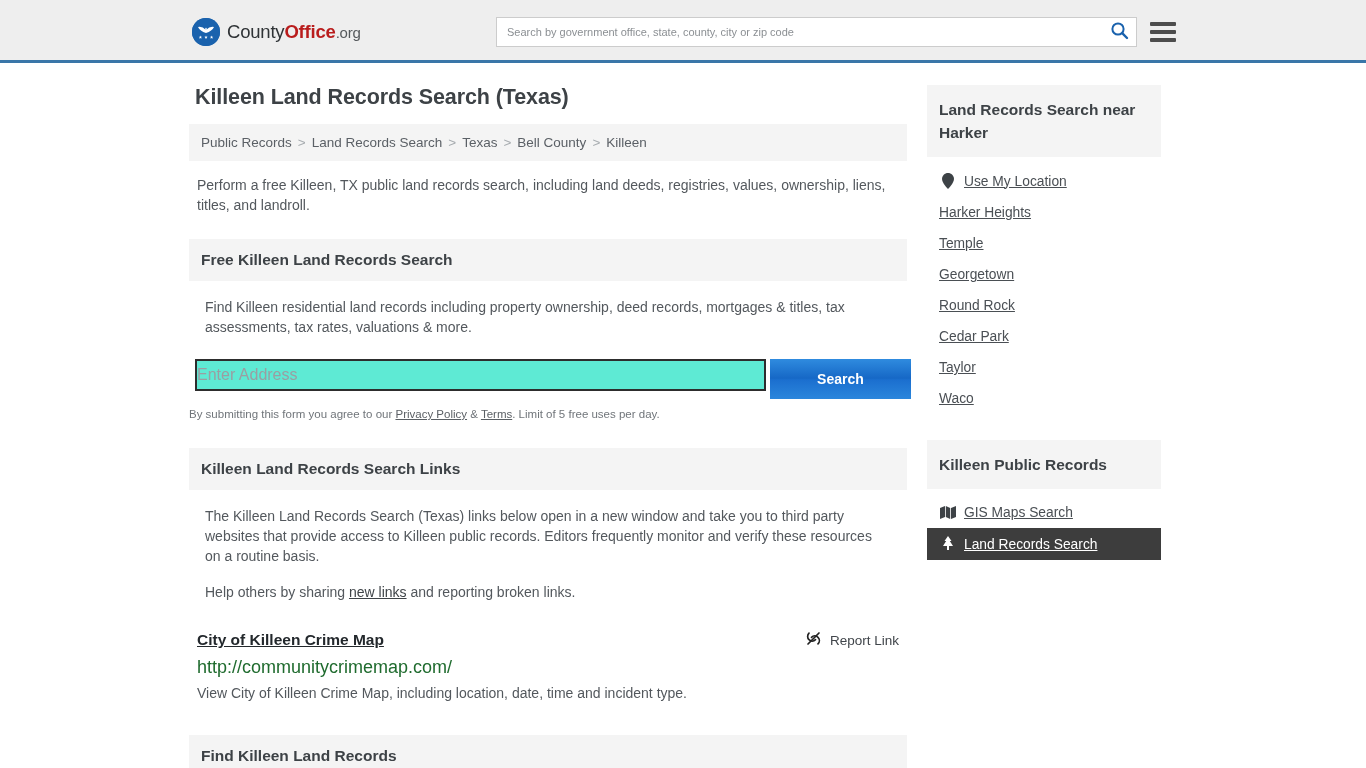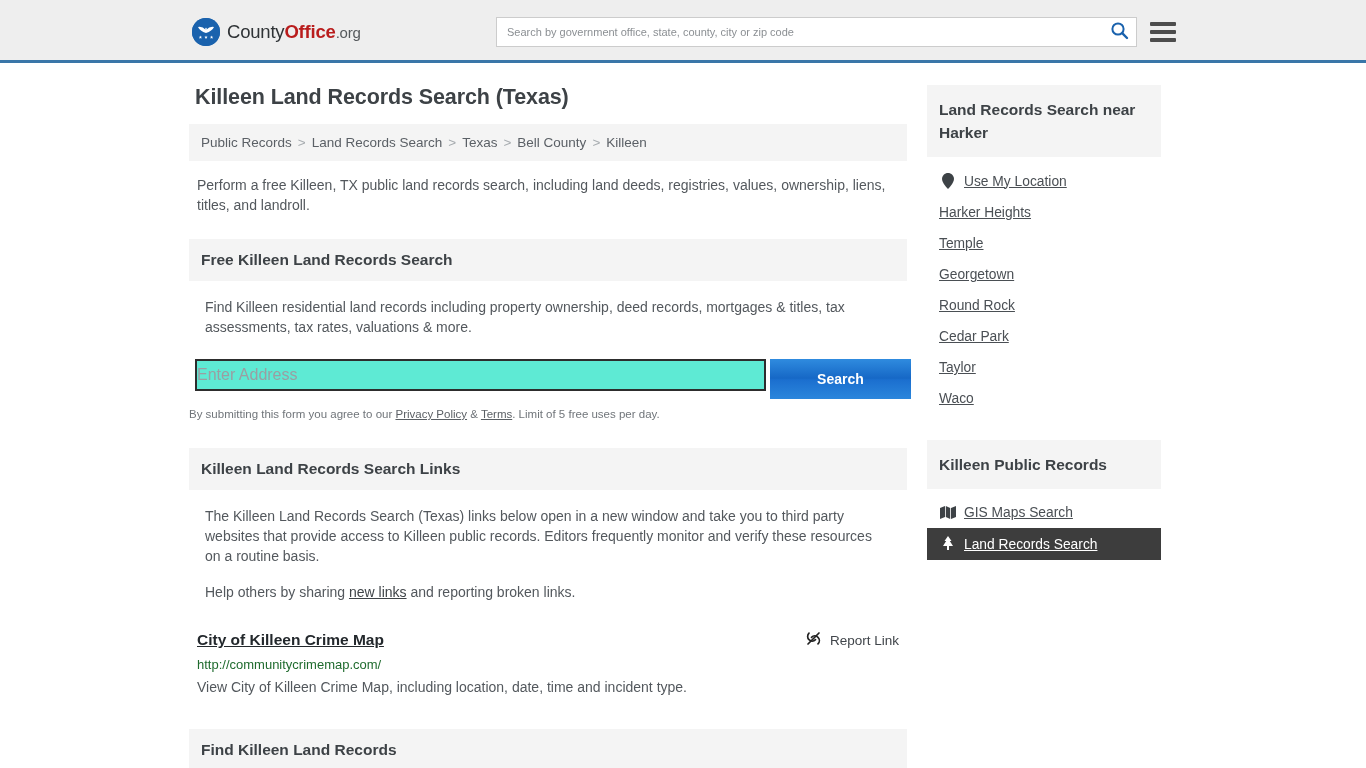--- a/index.html
+++ b/index.html
@@ -207,21 +207,21 @@
   .report-link {
     display: flex;
     align-items: center;
     gap: 8px;
     font-size: 13.5px;
     color: #40454a;
     cursor: pointer;
     margin-right: 0px;
   }
   .link-url {
-    font-size: 13px;
+    font-size: 18px;
     color: #1f6b2e;
     padding: 0 8px;
     margin-top: 7px;
   }
   .link-desc {
     font-size: 14px;
     color: #53585d;
     padding: 0 8px;
     margin-top: 5px;
     line-height: 20px;

